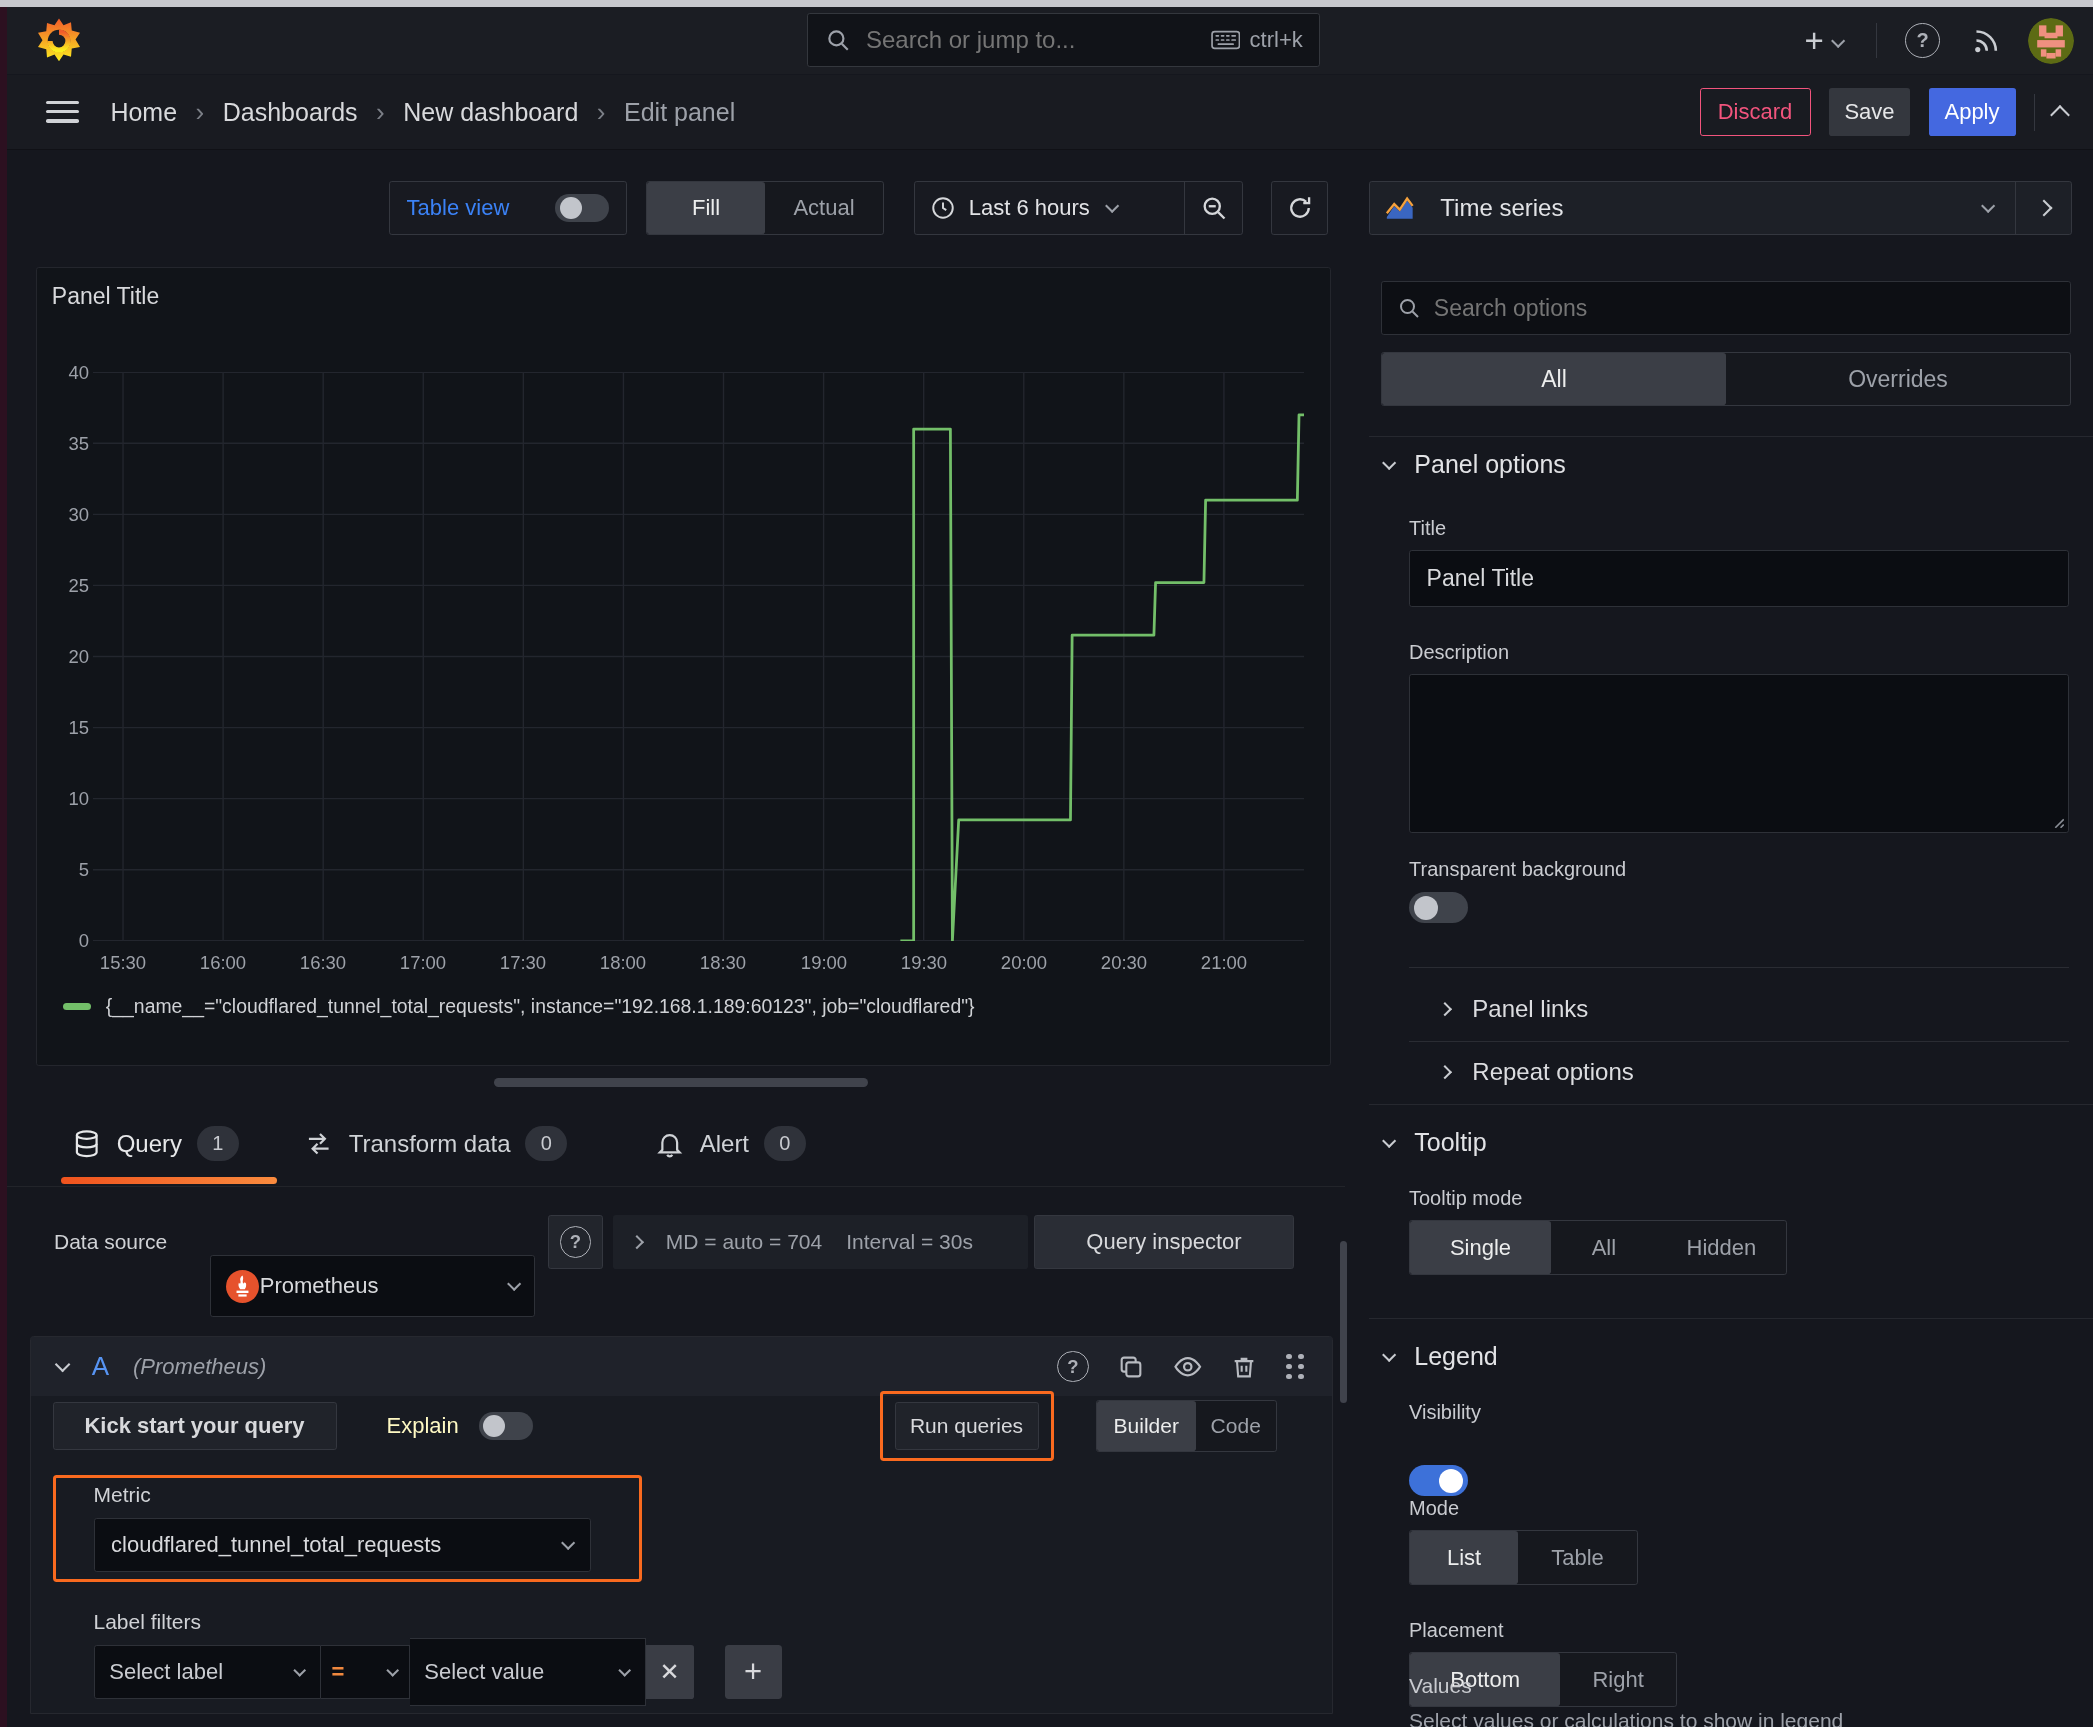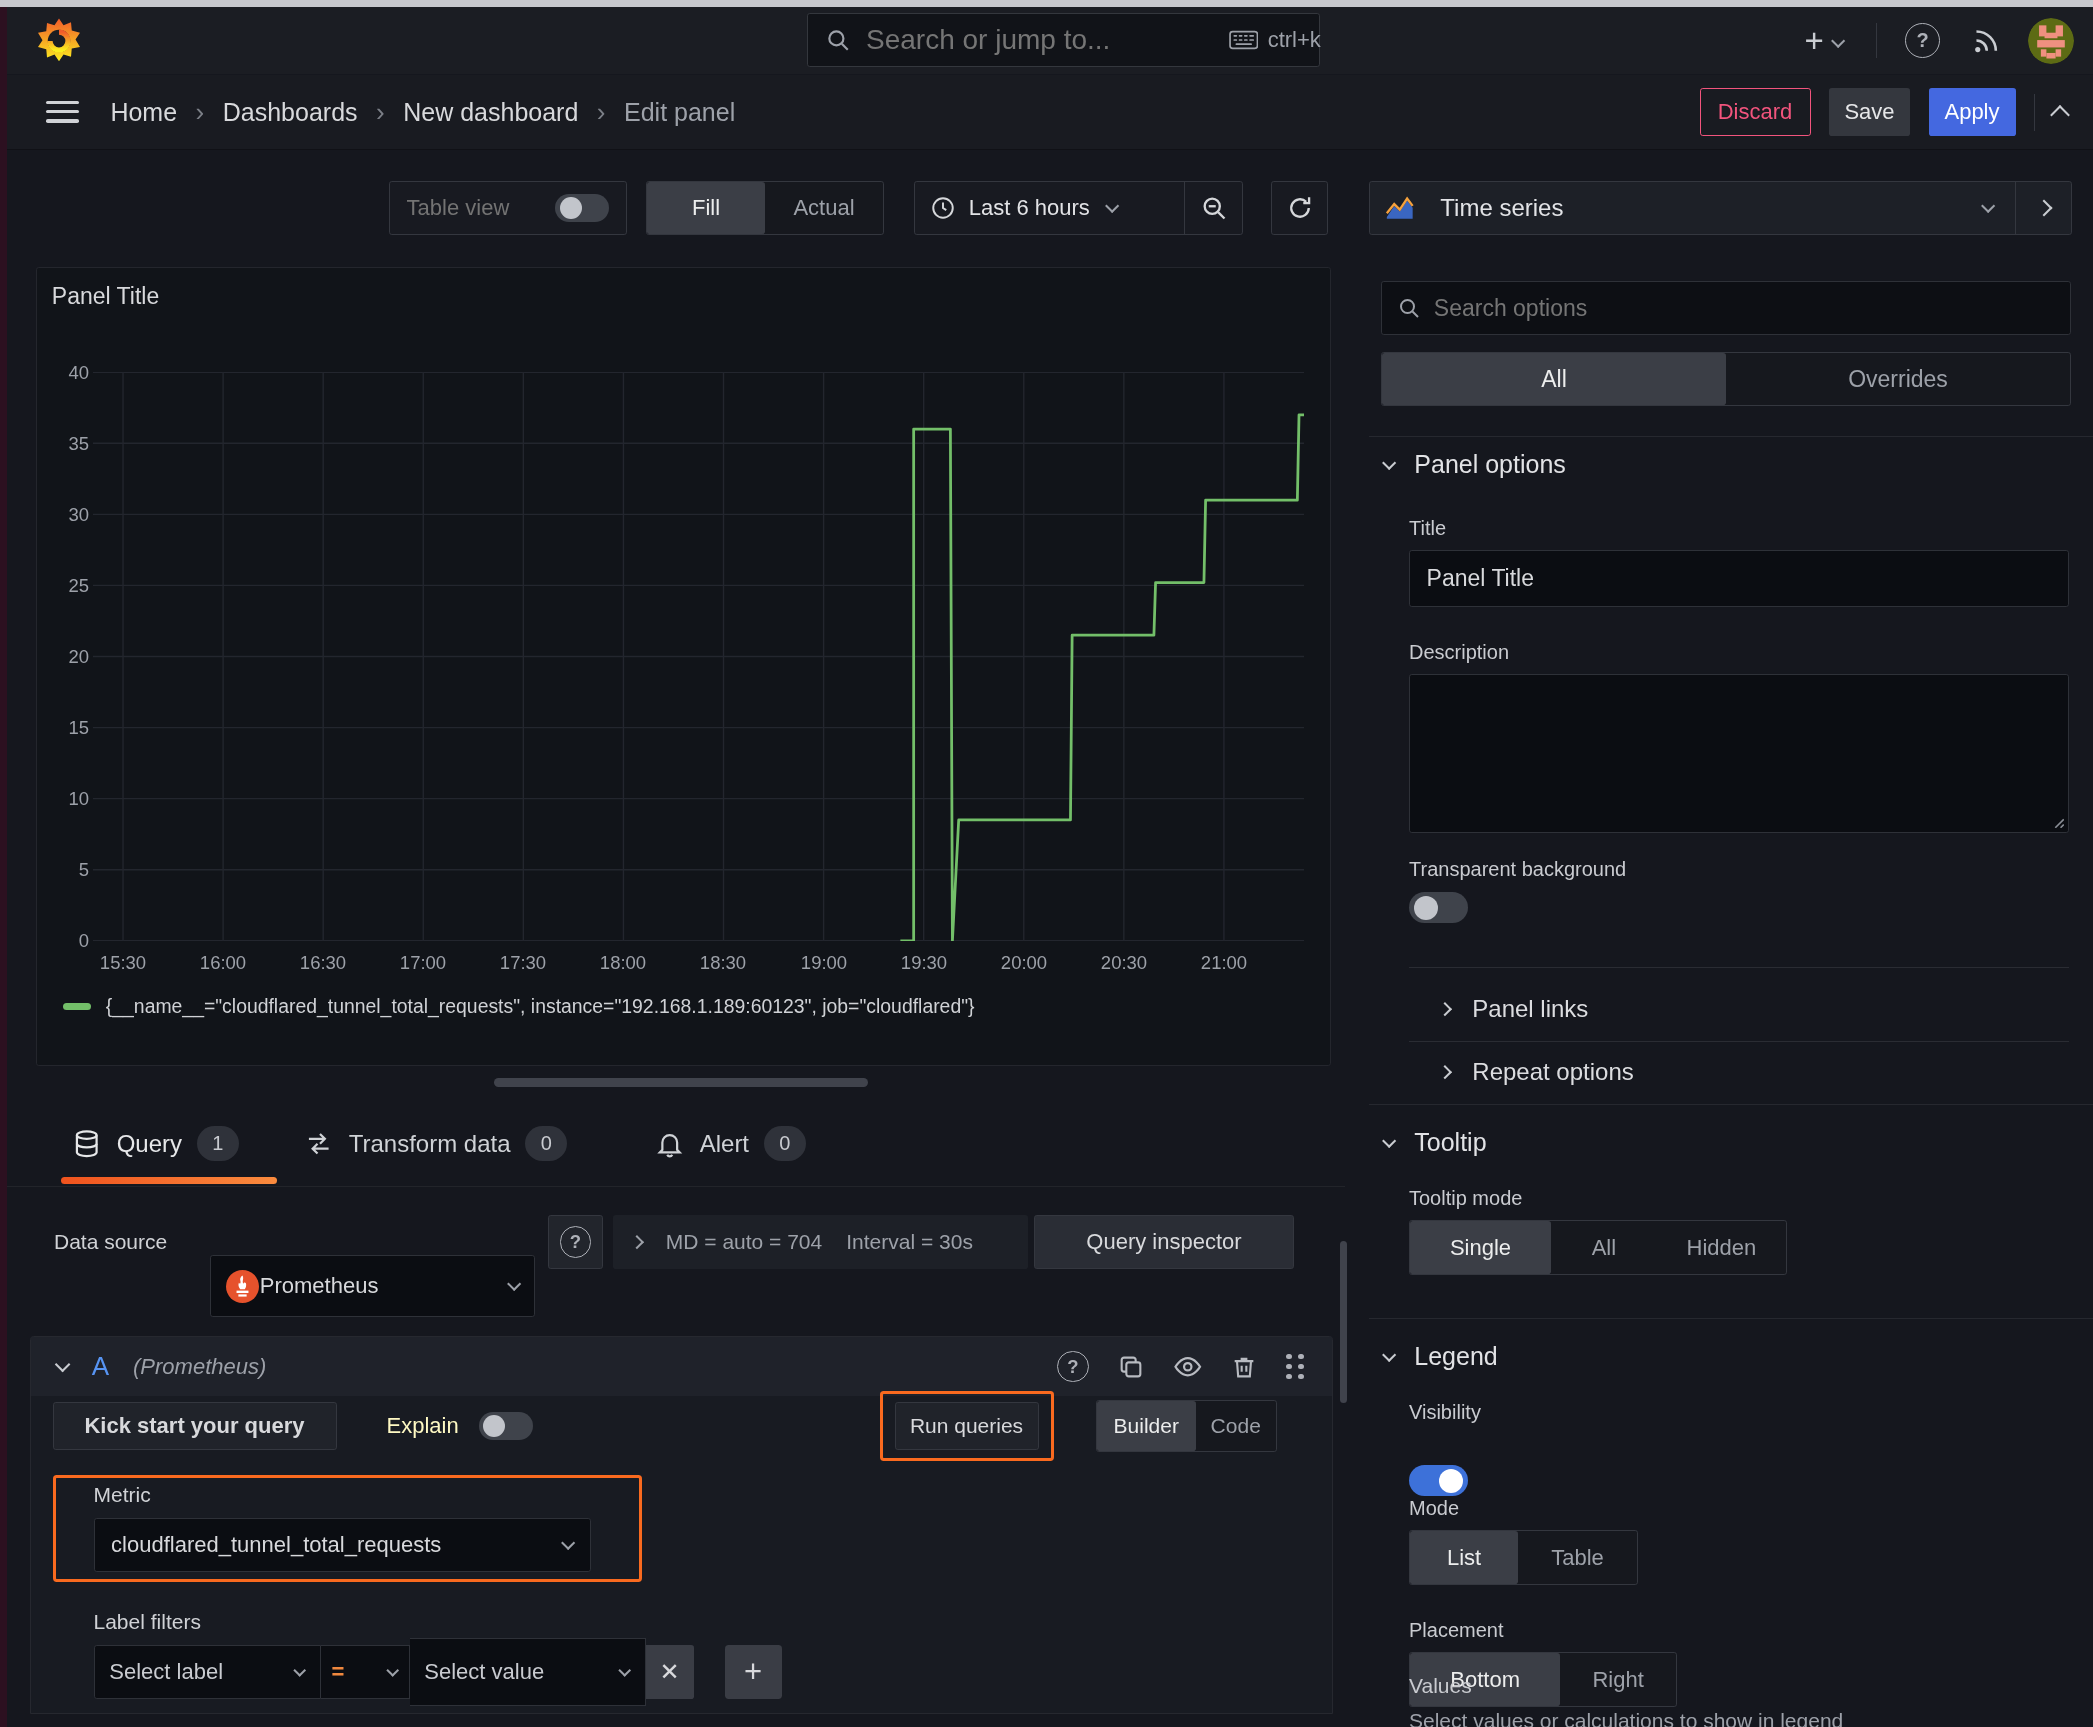--- a/index.html
+++ b/index.html
@@ -84,21 +84,21 @@
       </svg>
     </div>
 
     <div class="abs input row" style="left:800px;top:5.5px;width:513px;height:54px;padding:0 16.6px;background:#111318;border-color:#34373d;">
       <span style="margin-right:13px;display:flex;">
         <svg viewBox="0 0 24 24" width="26" height="26" fill="none" stroke="#9da1a9" stroke-width="2">
             <circle cx="10.5" cy="10.5" r="6.5"></circle>
             <path d="M15.5 15.5L21 21"></path>
           </svg>
       </span>
-      <input style="flex: 1 1 0%; background: transparent; border: none; outline: none; color: #4d7c0f; font-size: 28px; font-family: inherit;" placeholder="Search or jump to...">
+      <input style="flex: 1 1 0%; background: transparent; border: none; outline: none; color: #4d7c0f; font-size: 24px; font-family: inherit;" placeholder="Search or jump to...">
       <span style="display:flex;margin-right:9.2px;">
         <svg viewBox="0 0 28 18" width="29.5" height="20" fill="none" stroke="#9da1a9" stroke-width="1.6">
             <rect x="1" y="1" width="26" height="16" rx="2.5"></rect>
             <path d="M5 5h2M10 5h2M15 5h2M20 5h3M5 9h2M10 9h2M15 9h2M20 9h3M7 13h14" stroke-linecap="round"></path>
           </svg>
       </span>
       <span class="txt-sec" style="font-size:22px;">ctrl+k</span>
     </div>
 
     <div class="abs row" style="left:1777px;top:0;height:67px;gap:0;">
@@ -150,21 +150,21 @@
     <div class="abs row" style="right:26px;top:13px;height:48px;gap:18.5px;">
       <div class="btn btn-outline-pink" style="width:111px;height:48px;font-size:22px;">Discard</div>
       <div class="btn btn-gray" style="width:81px;height:48px;font-size:22px;">Save</div>
       <div class="btn btn-blue" style="width:87px;height:48px;font-size:22px;">Apply</div>
       <div class="divider-v" style="height:37px;"></div>
       <span class="chev u lt" style="width:12px;height:12px;margin-top:5.5px;"></span>
     </div>
   </div>
 
   <div class="abs toolbox row" style="left:389px;top:181px;width:238px;height:54px;padding:0 16.6px;justify-content:space-between;">
-    <span style="font-size:22px;color:#737373;">Table view</span>
+    <span style="font-size:22px;color:#3b82f6;">Table view</span>
     <div class="tgl sm">
         <div class="knob"></div>
       </div>
   </div>
   <div class="abs segwrap" style="left:646px;top:181px;width:238px;height:54px;">
     <div class="seg sel" style="flex:1;font-size:22px;">Fill</div>
     <div class="seg" style="flex:1;font-size:22px;">Actual</div>
   </div>
   <div class="abs toolbox row" style="left:914px;top:181px;width:329px;height:54px;">
     <div class="row" style="flex:1;padding:0 14.8px;gap:13px;">

